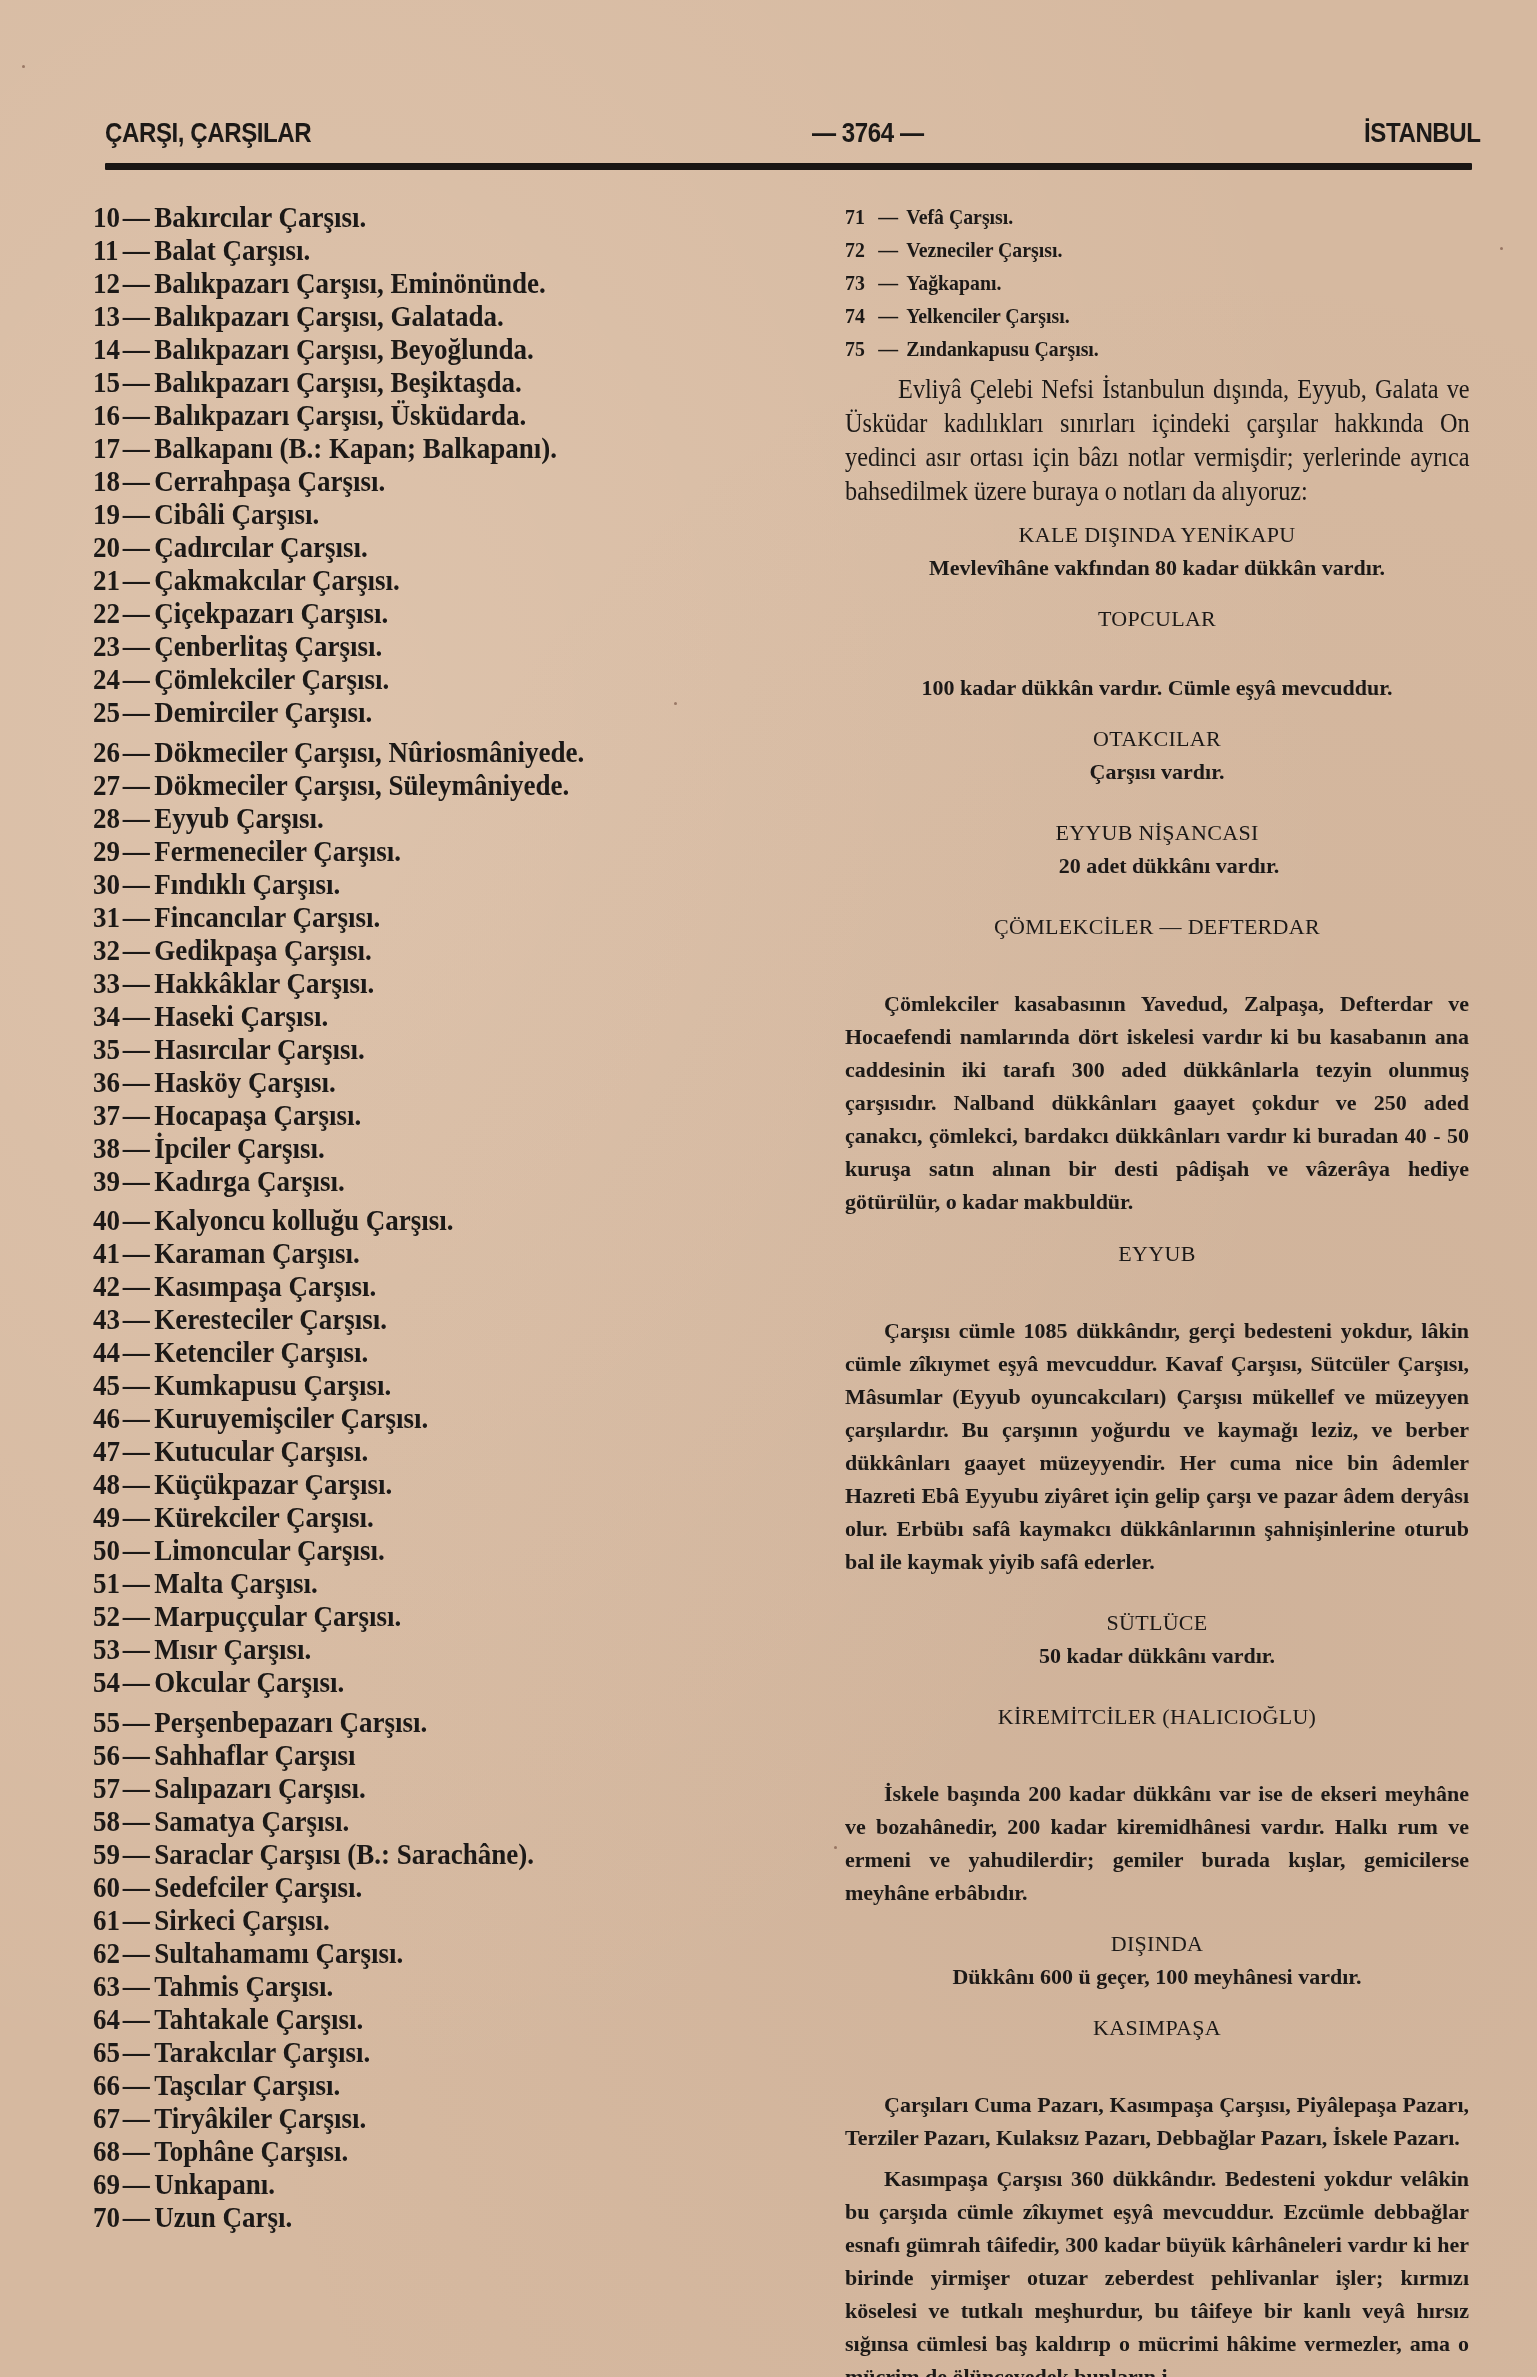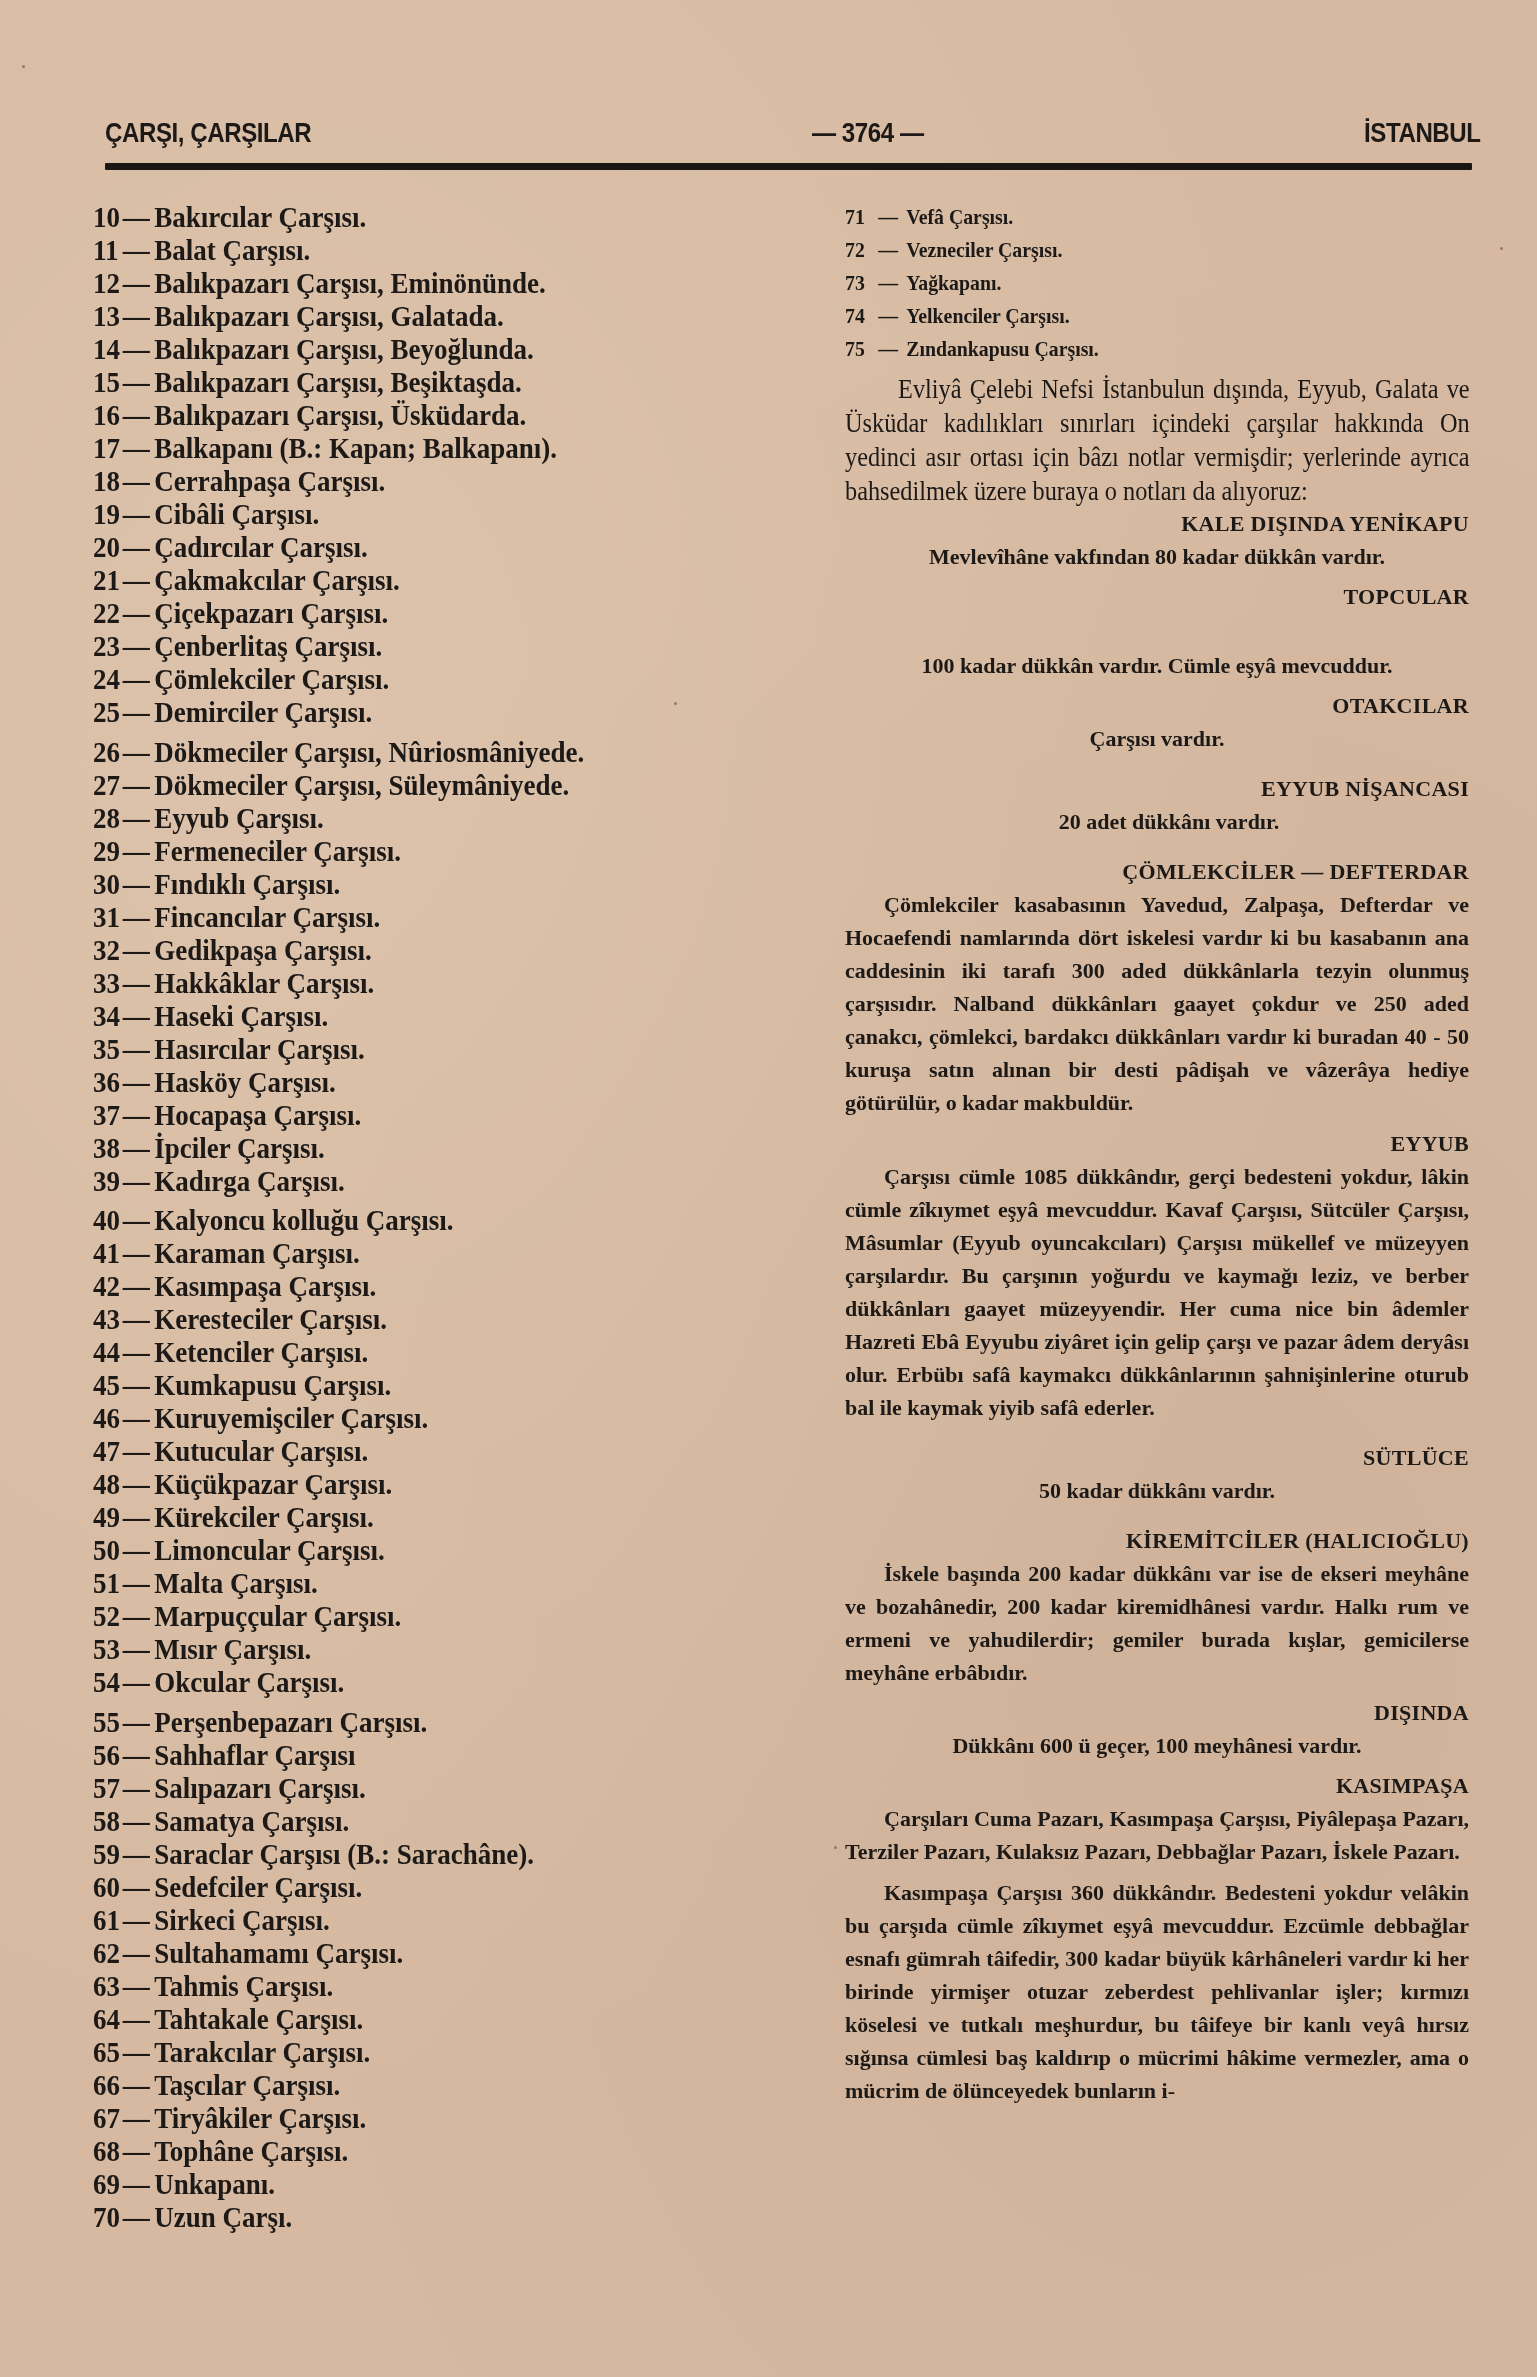--- a/index.html
+++ b/index.html
@@ -43,28 +43,28 @@
     font-weight: bold; font-size: 22px;
   }
   .col-right .list-item .num { width: 28px; }
   .intro {
     margin-top: 6.5px; font-weight: normal; font-size: 27px; line-height: 34px;
     text-align: justify; text-indent: 59px;
     transform: scaleX(0.9); transform-origin: left top; width: 694px;
     margin-bottom: -5.4px;
   }
   .sec-title {
-    text-align: right; font-weight: bold; font-size: 22px; line-height: 33px;
-    margin-top: 5px; letter-spacing: 0.3px;
+    text-align: center; font-weight: normal; font-size: 22px; line-height: 33px;
+    margin-top: 16px; letter-spacing: 0.3px;
   }
   .sec-body {
     font-weight: bold; font-size: 22px; line-height: 33px;
     text-align: justify;
   }
-  .sec-body.indent { text-indent: 39px; }
+  .sec-body.indent { text-indent: 39px; margin-top: 44px; }
   .sec-body.left { text-align: center; }
   .spacer { height: 8.6px; }
   .speck { position: absolute; width: 3.2px; height: 3.2px; border-radius: 50%; background: #6e4a3a; opacity: .6; }
 </style>
 </head>
 <body>
 
 <div class="page-header">
   <span class="hdr-left">ÇARŞI, ÇARŞILAR</span>
   <span class="hdr-center">— 3764 —</span>

